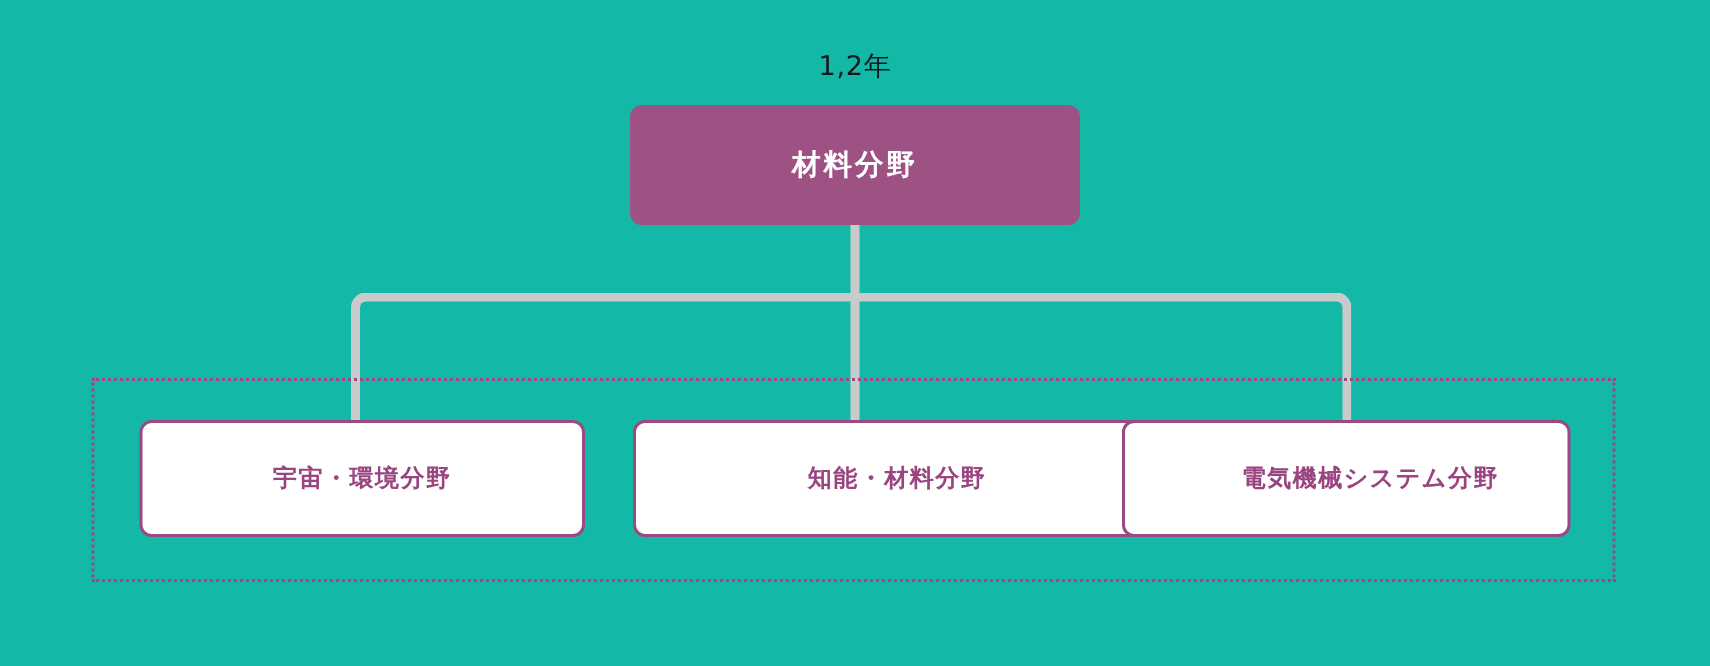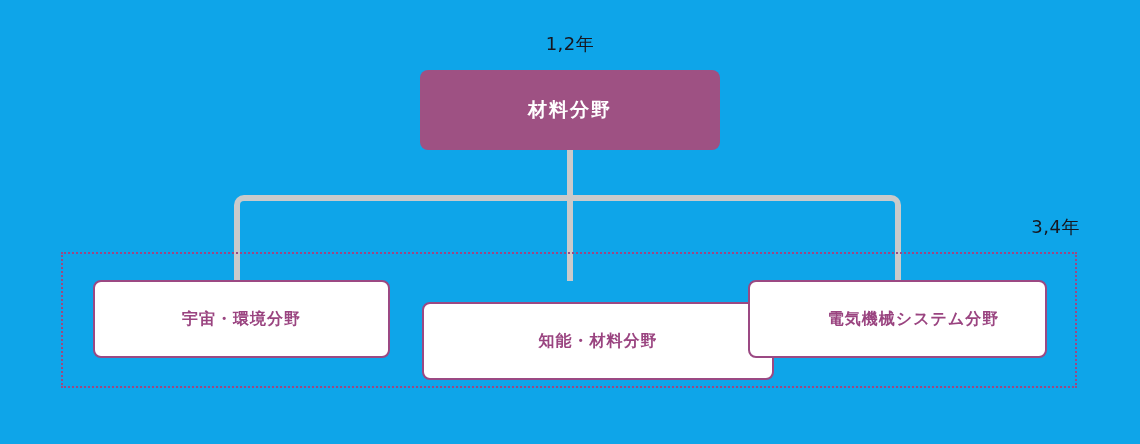--- a/index.html
+++ b/index.html
@@ -7,21 +7,21 @@
     padding: 0;
   }
   body {
     font-family: "DejaVu Sans", "Liberation Sans", sans-serif;
     background: #f1f1f4;
   }
   .canvas {
     position: relative;
     width: 1140px;
     height: 444px;
-    background: #0ea5e9;
+    background: #14b8a6;
     overflow: hidden;
   }
 
   
   .year-label {
     position: absolute;
     font-size: 18px;
     font-weight: 500;
     color: #17171f;
     letter-spacing: 0.5px;
@@ -106,36 +106,35 @@
     display: flex;
     align-items: center;
     justify-content: center;
     color: #9a4480;
     font-size: 16px;
     font-weight: bold;
     letter-spacing: 1px;
     z-index: 3;
   }
   .field-box.b0 { left: 93px;  width: 297px; }
-  .field-box.b1 { left: 422px; width: 352px; margin-top: 22px; }
+  .field-box.b1 { left: 422px; width: 352px; }
   .field-box.b2 { left: 748px; width: 299px; padding-left: 32px; }
 </style>
 </head>
 <body>
 
 <div class="canvas">
 
   <div class="year-label top">1,2年</div>
 
   <div class="root-box">材料分野</div>
 
   <div class="connector-center-vertical"></div>
   <div class="connector-branch"></div>
 
-  <div class="year-label bottom">3,4年</div>
 
   <div class="grades-region"></div>
 
   <div class="field-box b0">宇宙・環境分野</div>
   <div class="field-box b1">知能・材料分野</div>
   <div class="field-box b2">電気機械システム分野</div>
 
 </div>
 
 </body></html>

